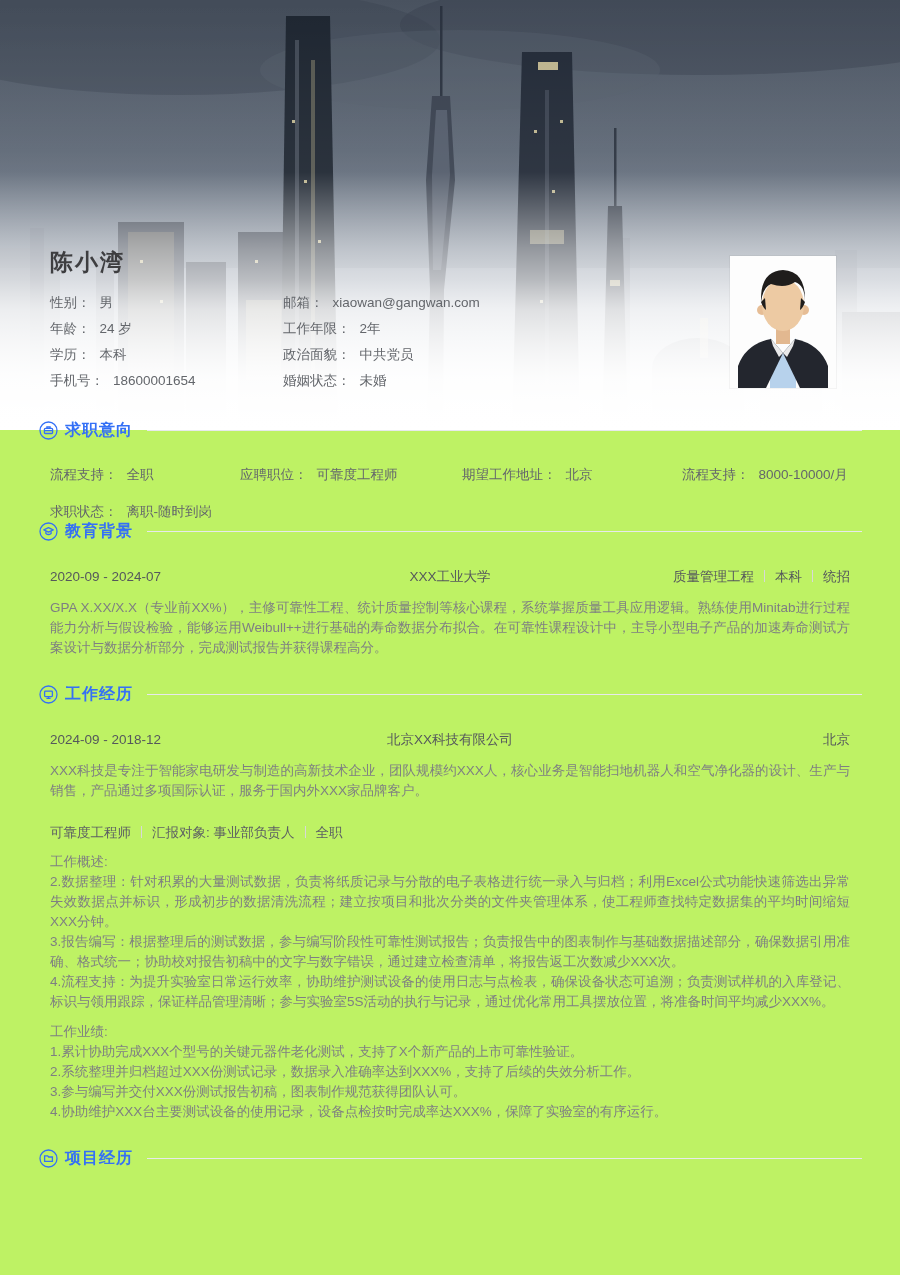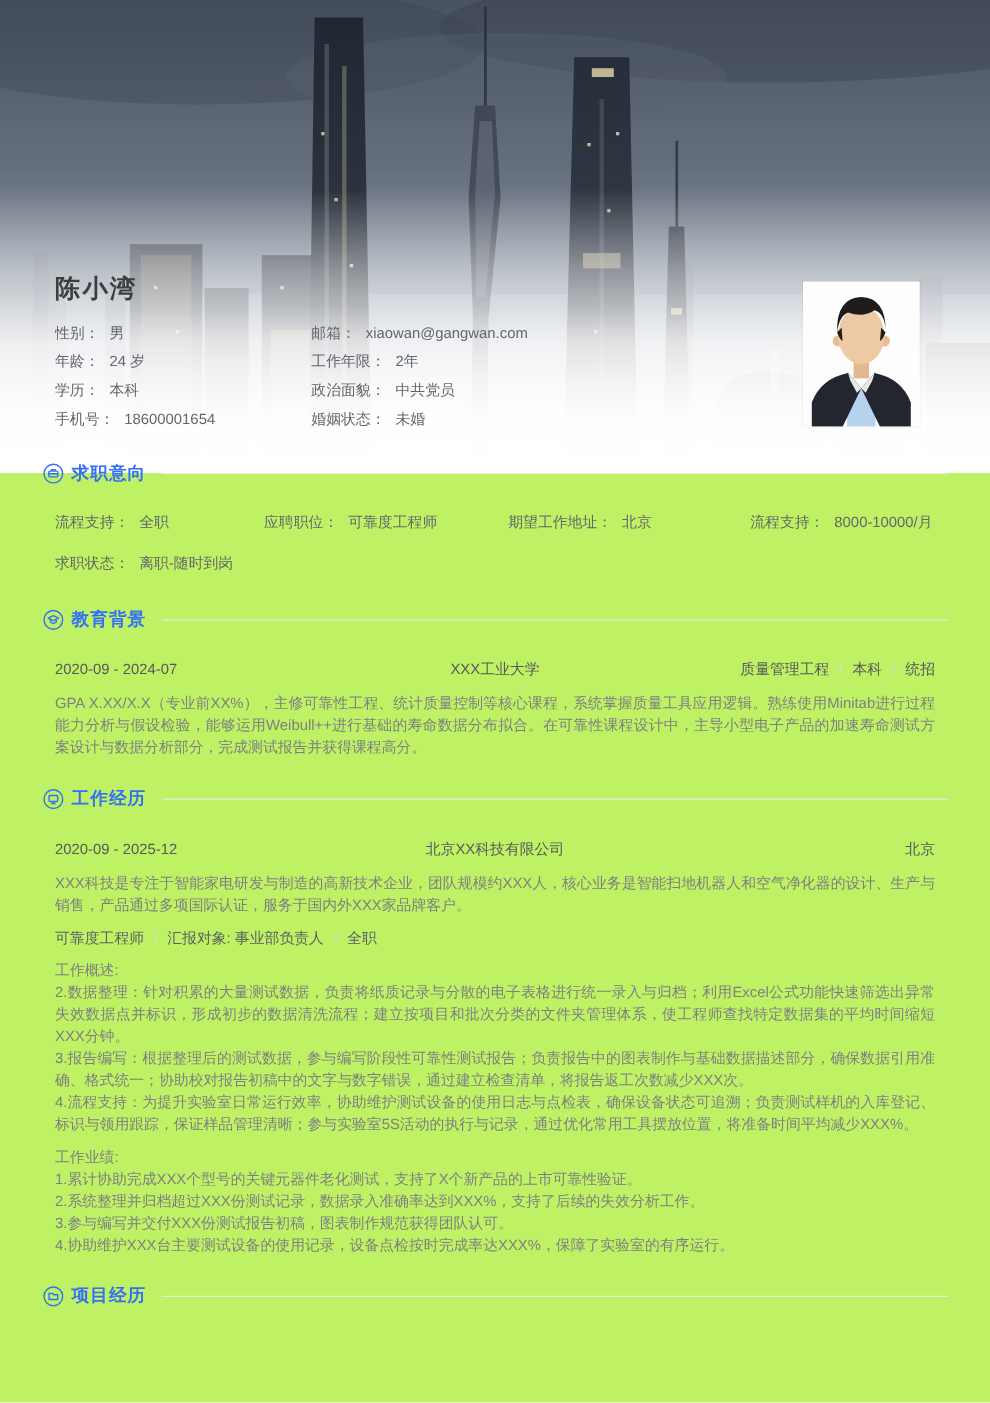--- a/index.html
+++ b/index.html
@@ -44,28 +44,28 @@
   .fld .val { margin-left: 9px; }
 
   .entry-row { display: flex; align-items: baseline; margin-top: 25px; font-size: 13.5px; color: #55585c; line-height: 19px; }
   .entry-row .e-left { width: 230px; flex: none; }
   .entry-row .e-mid { flex: 1; text-align: center; }
   .entry-row .e-right { width: 230px; flex: none; text-align: right; white-space: nowrap; }
 
   .vsep { display: inline-block; width: 1px; height: 12px; background: #d8d8d8; margin: 0 10px; vertical-align: -1px; }
 
   .para { font-size: 13.5px; line-height: 20px; color: #7e7f82; margin-top: 12px; text-align: justify; }
-  .meta-row { margin-top: 10px; font-size: 13.5px; color: #5c5f63; line-height: 19px; }
+  .meta-row { margin-top: 22px; font-size: 13.5px; color: #5c5f63; line-height: 19px; }
 
   .block { margin-top: 10px; }
   .block .b-head { font-size: 13.5px; line-height: 20px; color: #7e7f82; }
   .block p { font-size: 13.5px; line-height: 20px; color: #7e7f82; text-align: justify; }
 
   .mt26 { margin-top: 26px; }
-  .mt32 { margin-top: 32px; }
+  .mt32 { }
   .mt14 { margin-top: 14px; }
 </style>
 </head>
 <body>
 
 <div class="page">
 
   <div class="hero">
     <div class="banner-art">
       <svg viewBox="0 0 900 430" preserveAspectRatio="none">
@@ -240,21 +240,21 @@
         <svg viewBox="0 0 19 19" fill="none" stroke="#3470f6" stroke-width="1.3">
           <circle cx="9.5" cy="9.5" r="8.5"></circle>
           <rect x="5.6" y="6.2" width="7.8" height="5.4" rx="0.8"></rect>
           <path d="M9.5,11.6 v1.6 M7.4,13.4 h4.2"></path>
         </svg>
       </span>
       <span class="sec-title">工作经历</span>
       <span class="sec-rule"></span>
     </div>
     <div class="entry-row">
-      <span class="e-left">2020-09 - 2025-12</span>
+      <span class="e-left">2024-09 - 2018-12</span>
       <span class="e-mid">北京XX科技有限公司</span>
       <span class="e-right">北京</span>
     </div>
     <div class="para">XXX科技是专注于智能家电研发与制造的高新技术企业，团队规模约XXX人，核心业务是智能扫地机器人和空气净化器的设计、生产与销售，产品通过多项国际认证，服务于国内外XXX家品牌客户。</div>
     <div class="meta-row">
       <span>可靠度工程师</span><span class="vsep"></span><span>汇报对象: 事业部负责人</span><span class="vsep"></span><span>全职</span>
     </div>
 
     <div class="block">
       <div class="b-head">工作概述:</div>

